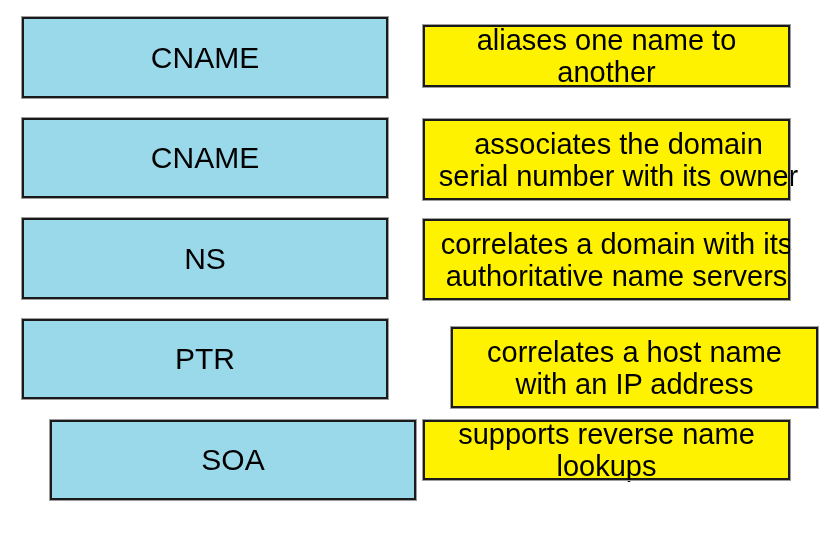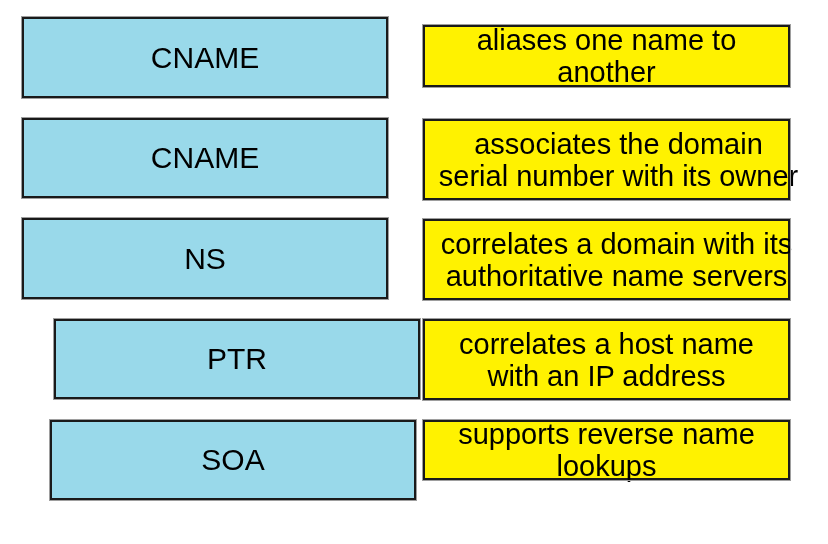--- a/index.html
+++ b/index.html
@@ -44,26 +44,26 @@
     white-space: nowrap;
   }
   .term .label {
     line-height: 34px;
     white-space: nowrap;
   }
   
   .term.r0 { top: 17px;  height: 81px; }
   .term.r1 { top: 118px; height: 80px; }
   .term.r2 { top: 218px; height: 81px; }
-  .term.r3 { top: 319px; height: 80px; margin-left: 32px; }
+  .term.r3 { top: 319px; height: 80px; }
   .term.r4 { top: 420px; height: 80px; margin-left: 28px; }
   .def.r0  { top: 13px;  height: 62px; margin-top: 12px; }
   .def.r1  { top: 119px; height: 81px; padding-left: 24px; }
   .def.r2  { top: 219px; height: 81px; padding-left: 20px; }
-  .def.r3  { top: 319px; height: 81px; }
+  .def.r3  { top: 327px; height: 81px; margin-left: 28px; }
   .def.r4  { top: 420px; height: 60px; }
 </style>
 </head>
 <body>
 
 <div class="canvas">
 
   <div class="box term r0">
     <span class="label">CNAME</span>
   </div>

